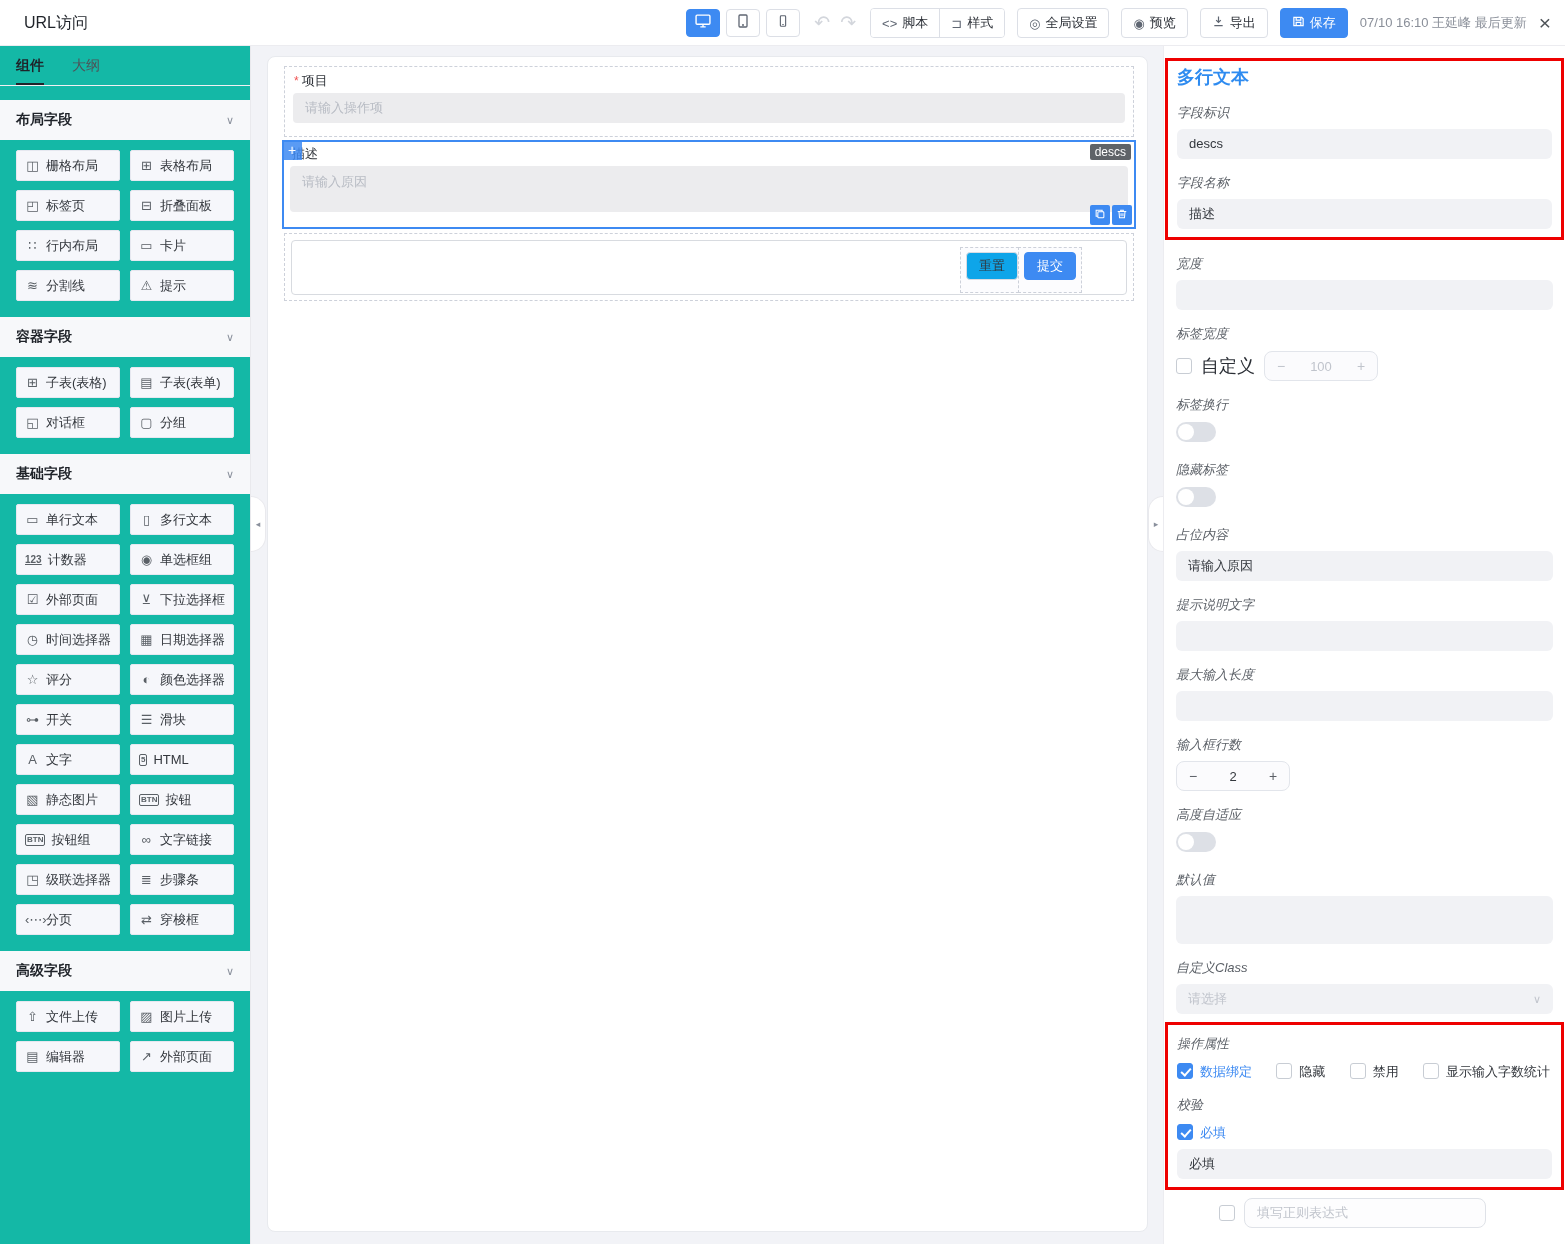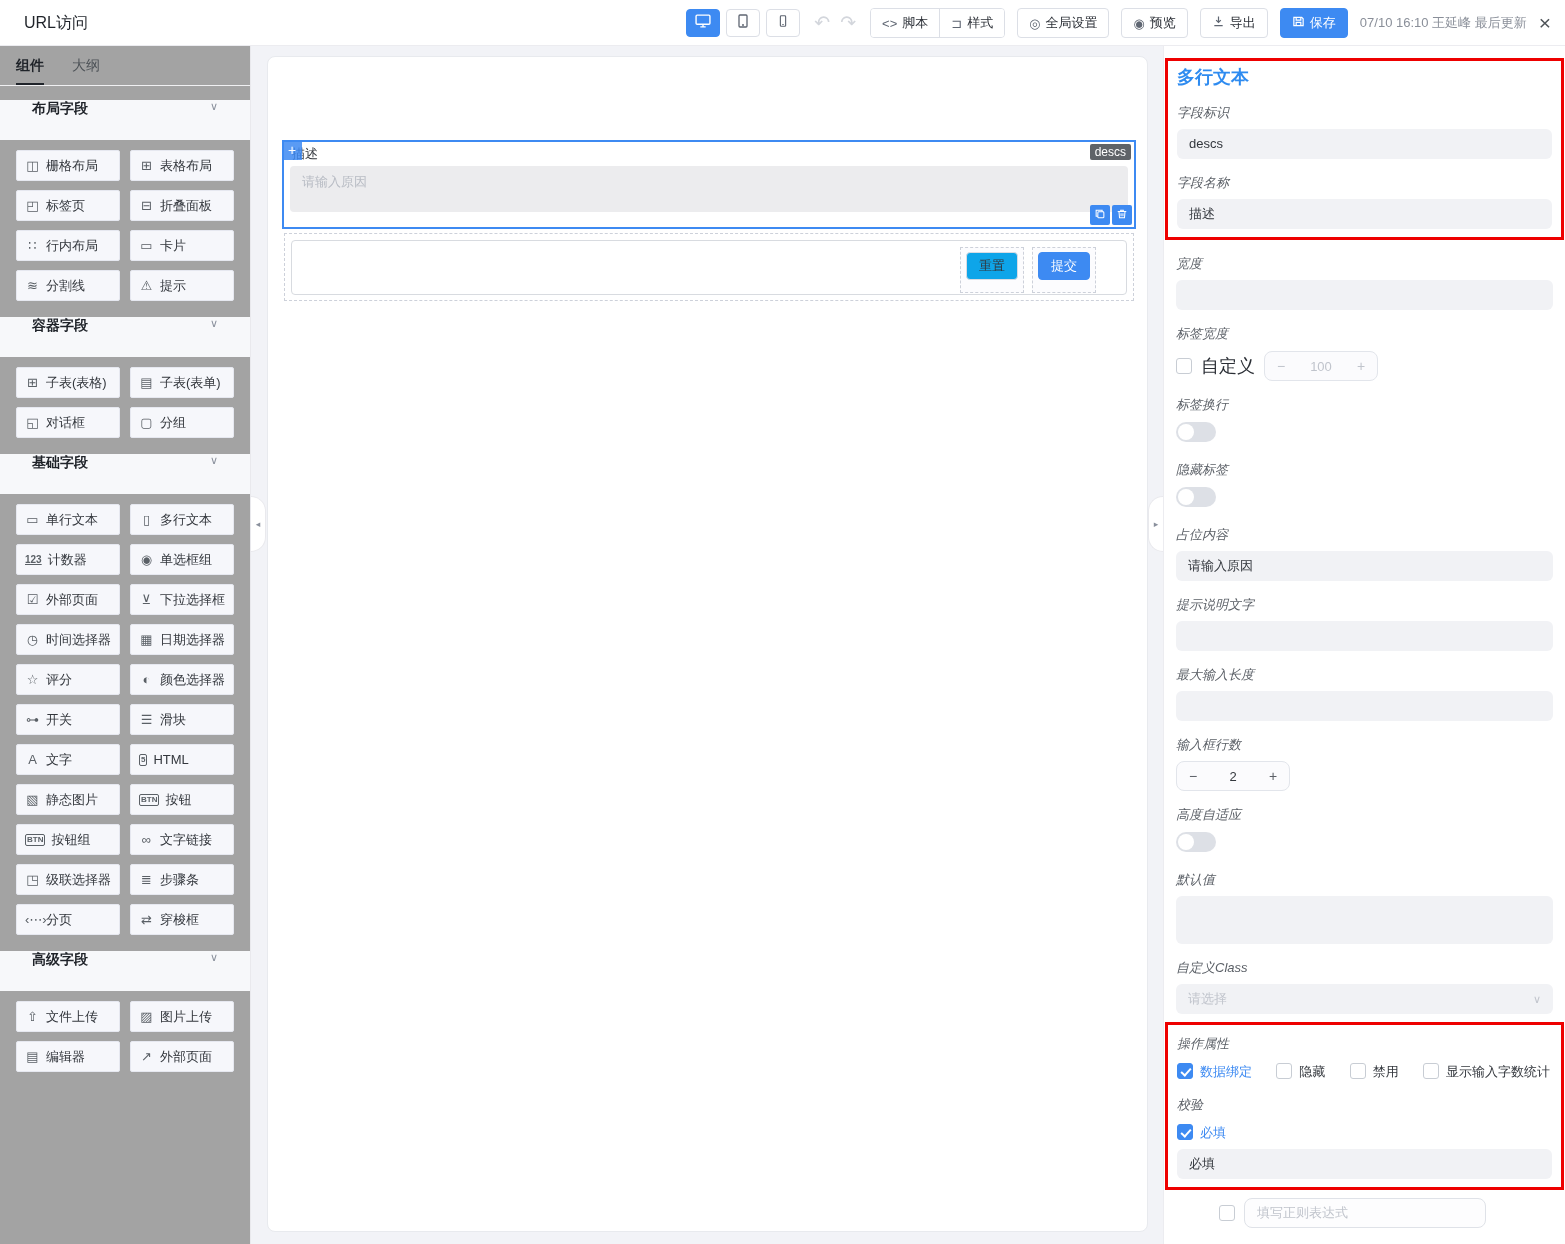--- a/index.html
+++ b/index.html
@@ -21,26 +21,26 @@
   .btn-group .bg-btn{display:flex;align-items:center;gap:5px;padding:0 11px;font-size:13px;color:#2b2f36;cursor:pointer;background:#fff;border:none;}
   .btn-group .vdiv{width:1px;background:#dcdfe6;}
   .tb-btn{height:30px;display:flex;align-items:center;gap:5px;padding:0 11px;font-size:13px;color:#2b2f36;background:#fff;border:1px solid #dcdfe6;border-radius:4px;cursor:pointer;}
   .tb-btn.primary{background:#3d8af2;border-color:#3d8af2;color:#fff;}
   .tb-ico{font-size:13px;color:#5f6672;}
   .tb-btn.primary .tb-ico{color:#fff;}
   .tb-meta{font-size:13px;color:#8a8f99;white-space:nowrap;}
   .tb-close{font-size:21px;color:#4e5358;cursor:pointer;line-height:20px;}
 
   
-  .sidebar{position:absolute;left:0;top:46px;width:251px;height:1198px;background:#a3a3a3;border-right:1px solid #e9e9ed;z-index:20;overflow:hidden;}
+  .sidebar{position:absolute;left:0;top:46px;width:251px;height:1198px;background:#14b8a6;border-right:1px solid #e9e9ed;z-index:20;overflow:hidden;}
   .sb-tabs{height:40px;border-bottom:1px solid #f0f0f2;display:flex;gap:28px;padding:0 16px;}
   .sb-tab{font-size:14px;color:#4e5358;line-height:38px;position:relative;cursor:pointer;}
   .sb-tab.active{color:#1f2329;font-weight:bold;}
   .sb-tab.active::after{content:"";position:absolute;left:0;right:0;bottom:0;height:2px;background:#1f2329;}
-  .sb-sec-hd{margin-top:14px;height:40px;background:#f7f8fa;display:flex;align-items:flex-start;justify-content:space-between;padding:0 32px;}
+  .sb-sec-hd{margin-top:14px;height:40px;background:#f7f8fa;display:flex;align-items:center;justify-content:space-between;padding:0 16px;}
   .sb-sec-title{font-size:14px;font-weight:bold;color:#1f2329;}
   .sb-chev{font-size:11px;color:#8a909c;cursor:pointer;}
   .sb-grid{display:grid;grid-template-columns:104px 104px;gap:9px 10px;padding:10px 16px 2px 16px;}
   .ci{height:31px;background:#f6f7fb;border:1px solid #e6e8f0;border-radius:2px;display:flex;align-items:center;padding:0 8px;cursor:grab;overflow:hidden;white-space:nowrap;}
   .cic{font-size:13px;color:#5a6066;margin-right:6px;flex:none;width:15px;text-align:center;}
   .cic.tnum{font-size:10px;font-weight:bold;text-decoration:underline;width:auto;}
   .cic.boxed{font-size:8px;font-weight:bold;border:1px solid #5a6066;border-radius:2px;padding:0 1px;width:auto;line-height:10px;}
   .cil{font-size:13px;color:#33373d;}
 
   
@@ -59,21 +59,21 @@
   .f2-handle{position:absolute;left:-2px;top:-2px;width:20px;height:20px;background:rgba(61,138,242,.85);color:#fff;font-size:14px;display:flex;align-items:center;justify-content:center;z-index:2;cursor:move;}
   .f2-label{position:absolute;left:8px;top:3px;font-size:13px;color:#33373d;z-index:1;}
   .f2-tag{position:absolute;right:3px;top:2px;background:#5f6368;color:#fff;font-size:12px;padding:1px 5px;border-radius:2px;z-index:2;}
   .f2-area{position:absolute;left:6px;right:6px;top:24px;height:46px;background:#ececee;border-radius:4px;padding:7px 12px;font-size:13px;color:#b8bcc4;}
   .f2-acts{position:absolute;right:2px;bottom:2px;display:flex;gap:2px;z-index:2;}
   .f2-act{width:20px;height:20px;background:#3d8af2;border-radius:2px;display:flex;align-items:center;justify-content:center;cursor:pointer;}
   .f3{left:16px;top:176px;width:850px;height:68px;}
   .f3-inner{position:absolute;left:6px;top:6px;right:6px;height:55px;background:#fff;border:1px solid #d8dbe0;border-radius:4px;}
   .btn-wrap{position:absolute;top:6px;width:64px;height:46px;border:1px dashed #cdd1da;background:#fcfcfe;}
   .bw-reset{right:102px;}
-  .bw-submit{right:30px;}
+  .bw-submit{right:44px;}
   .c-btn{position:absolute;left:5px;top:4px;width:52px;height:28px;border-radius:4px;font-size:13px;display:flex;align-items:center;justify-content:center;cursor:pointer;}
   .c-btn.ghost{background:#0ea5e9;border:1px solid #d9dce3;color:#33373d;}
   .c-btn.primary{background:#3d8af2;border:1px solid #3d8af2;color:#fff;}
 
   
   .panel{position:absolute;left:1163px;top:46px;width:402px;height:1198px;background:#fff;border-left:1px solid #ececf0;padding:12px 12px 0 12px;overflow:hidden;z-index:20;}
   .red-wrap{border:3px solid #ee0000;margin:0 -11px;padding:2px 9px 8px 9px;}
   .red-wrap.bottom{margin-top:8px;}
   .p-title{font-size:18px;font-weight:bold;color:#2e8bf0;line-height:24px;margin-top:2px;}
   .pf-label{font-size:13px;color:#5a5f66;margin-top:15px;line-height:18px;font-style:italic;}
@@ -356,20 +356,24 @@
 
   <div class="handle left">
       <span>◂</span>
     </div>
   <div class="handle right">
       <span>▸</span>
     </div>
 
   <div class="canvas">
 
+    <div class="dash f1">
+      <div class="f-label"><span class="req">*</span><span>项目</span></div>
+      <div class="g-input">请输入操作项</div>
+    </div>
 
     <div class="f2">
       <div class="f2-handle">+</div>
       <div class="f2-label">描述</div>
       <div class="f2-tag">descs</div>
       <div class="f2-area">请输入原因</div>
       <div class="f2-acts">
         <div class="f2-act">
             <span><svg width="12" height="12" viewBox="0 0 14 14" fill="none" stroke="#fff" stroke-width="1.2">
                 <rect x="4.5" y="4.5" width="7" height="7" rx="1"></rect>

